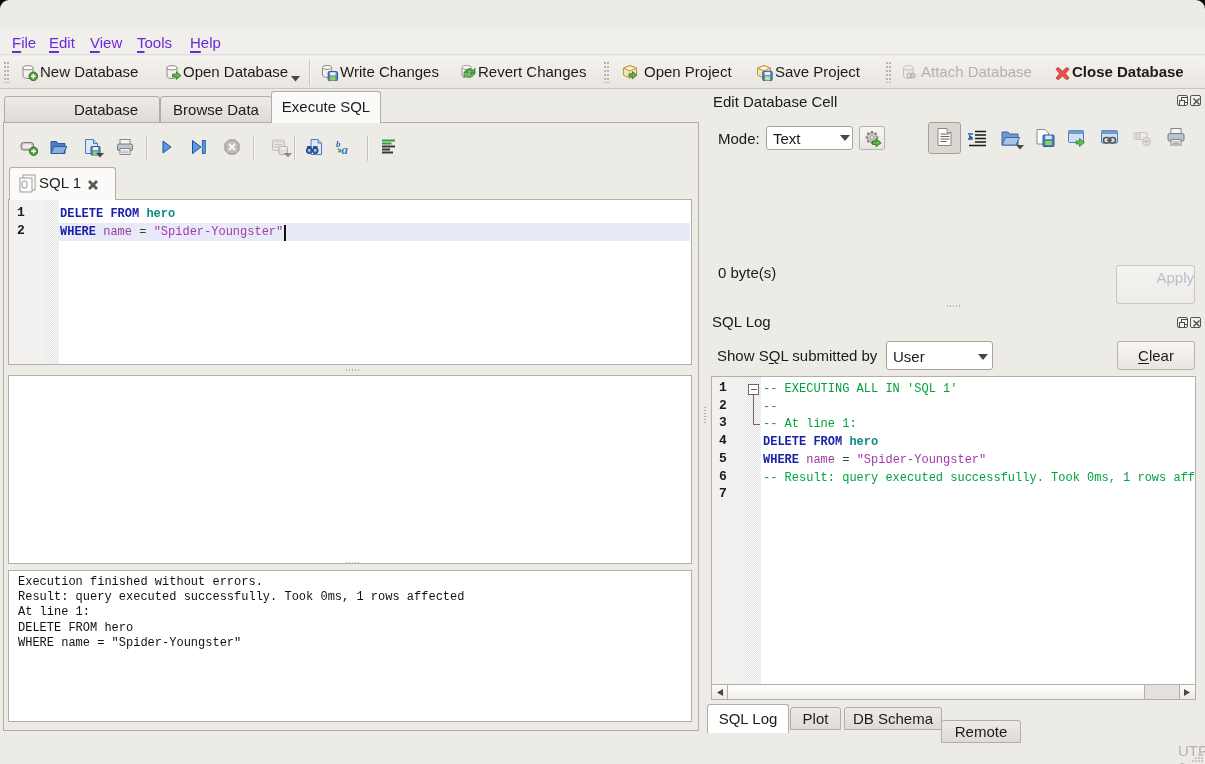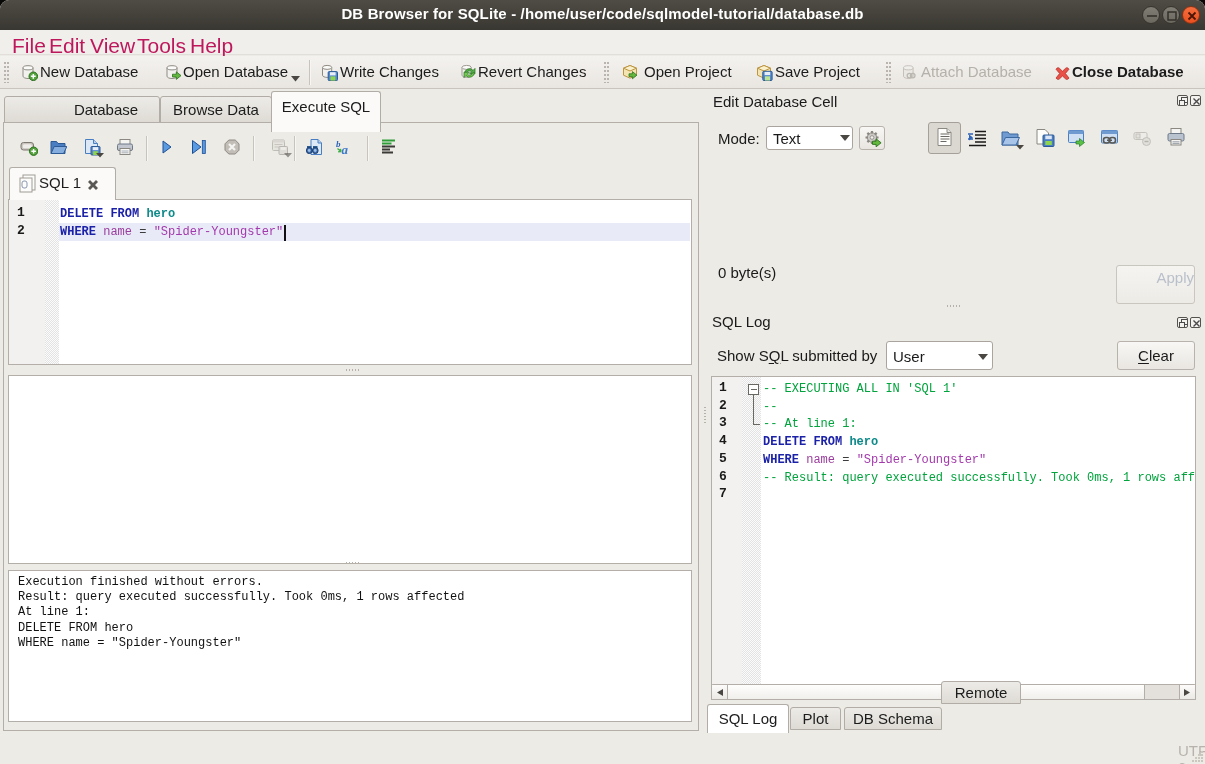--- a/index.html
+++ b/index.html
@@ -14,21 +14,21 @@
 .titlebar .ttext { position:absolute; left:0; right:0; top:5px; text-align:center;
   color:#fff; font-size:15px; font-weight:bold; letter-spacing:0.14px; }
 .wbtn { position:absolute; top:6px; width:18px; height:18px; border-radius:50%;
   border:1px solid #37352e; background:linear-gradient(#807d74,#6b685f);
   color:#2e2c26; text-align:center; }
 .wbtn svg { position:absolute; left:3px; top:3px; }
 .wbtn.close { background:linear-gradient(#f66e3f,#e8501f); border-color:#8c3314; }
 
 
 .menubar { position:absolute; left:0; top:30px; width:1205px; height:25px; background:#f1efeb; border-bottom:1px solid #e2dfda;}
-.menubar span { position:absolute; top:4px; font-size:21px; color:#be185d; }
+.menubar span { position:absolute; top:4px; font-size:15px; color:#6d28d9; }
 .menubar u { text-decoration-thickness:1.6px; text-underline-offset:3px; }
 
 
 .toolbar { position:absolute; left:0; top:56px; width:1205px; height:33px;
   background:linear-gradient(#f4f2ef,#e9e6e1); border-bottom:1px solid #c9c5be; }
 .toolbar .lbl { position:absolute; top:7px; font-size:15px; color:#1c1c1c; }
 .toolbar .lbl.dis { color:#b4b0aa; }
 .ticon { position:absolute; top:8px; width:17px; height:17px; }
 .tsep { position:absolute; top:4px; width:1px; height:25px; background:#c8c4bd; box-shadow:1px 0 0 #f8f6f3; }
 .thandle { position:absolute; top:6px; width:5px; height:21px;
@@ -68,38 +68,20 @@
 .combo { position:absolute; background:#fff; border:1px solid #a9a49d; border-radius:3px; font-size:15px; color:#1a1a1a; }
 .combo .arr { position:absolute; width:0; height:0; border:5px solid transparent; border-top:6px solid #4a4742; }
 .btn { position:absolute; background:linear-gradient(#f8f7f5,#e9e6e1); border:1px solid #b7b2ab; border-radius:3px; font-size:15px; color:#1a1a1a; text-align:center; }
 .btn.dis { color:#b9c0cb; border-color:#c9c5bf; background:linear-gradient(#f6f4f1,#edebe6); }
 .icon20 { position:absolute; width:20px; height:20px; }
 </style>
 </head>
 <body>
 <div class="win">
 
-  <div class="titlebar">
-    <div class="ttext">DB Browser for SQLite - /home/user/code/sqlmodel-tutorial/database.db</div>
-    <div class="wbtn" style="left:1142px;">
-        <svg width="12" height="12">
-          <line x1="1" y1="6" x2="11" y2="6" stroke="#2e2c26" stroke-width="1.6"></line>
-        </svg>
-      </div>
-    <div class="wbtn" style="left:1162px;">
-        <svg width="12" height="12">
-          <rect x="2" y="2" width="8" height="8" fill="none" stroke="#2e2c26" stroke-width="1.4"></rect>
-        </svg>
-      </div>
-    <div class="wbtn close" style="left:1182px;">
-        <svg width="12" height="12">
-          <path d="M2.5 2.5 L9.5 9.5 M9.5 2.5 L2.5 9.5" stroke="#4d1505" stroke-width="1.8"></path>
-        </svg>
-      </div>
-  </div>
 
   <div class="menubar">
     <span style="left:12px;"><u>F</u>ile</span>
     <span style="left:49px;"><u>E</u>dit</span>
     <span style="left:90px;"><u>V</u>iew</span>
     <span style="left:137px;"><u>T</u>ools</span>
     <span style="left:190px;"><u>H</u>elp</span>
   </div>
 
   <div class="toolbar">
@@ -161,21 +143,21 @@
     <div class="lbl dis" style="left:921px;">Attach Database</div>
     <svg class="ticon" style="left:1054px; top:9px;" viewBox="0 0 17 17">
         <path d="M2 4.2 C3 2.6 4.4 2.4 5.3 3.2 L8.5 6.2 L11.7 3.2 c0.9 -0.8 2.3 -0.6 3.3 1 L11.4 8.5 L15 13 c-1 1.6 -2.4 1.8 -3.3 1 L8.5 11 L5.3 14 c-0.9 0.8 -2.3 0.6 -3.3 -1 L5.6 8.5 z" fill="#e85048" stroke="#b02820" stroke-width="0.7"></path>
       </svg>
     <div class="lbl" style="left:1072px; font-weight:bold;">Close Database</div>
   </div>
 
   <div class="tab" style="left:4px; top:96px; width:156px; height:27px; line-height:26px;padding-left:48px;">Database Structure</div>
   <div class="tab" style="left:160px; top:96px; width:112px; height:27px; line-height:26px;">Browse Data</div>
   <div class="frame" style="left:3px; top:122px; width:696px; height:609px;"></div>
-  <div class="tab active" style="left:271px; top:91px; width:110px; height:41px; line-height:30px; z-index:3;">Execute SQL</div>
+  <div class="tab active" style="left:271px; top:91px; width:110px; height:32px; line-height:30px; z-index:3;">Execute SQL</div>
 
   <svg class="sicon" style="left:20px;" viewBox="0 0 18 18">
       <rect x="1" y="4.5" width="12.5" height="7.5" rx="2.5" fill="#cac6bf" stroke="#7d7971"></rect>
       <rect x="2.8" y="6.2" width="9" height="4" rx="1.5" fill="#efede9"></rect>
       <circle cx="13.6" cy="13.2" r="4.2" fill="#54a33c" stroke="#2e7020"></circle>
       <path d="M13.6 10.9 v4.6 M11.3 13.2 h4.6" stroke="#fff" stroke-width="1.4"></path>
     </svg>
   <svg class="sicon" style="left:49px;" viewBox="0 0 18 18">
       <path d="M2 15.5 V3.5 h5.5 l1.5 2 H16 v10 z" fill="#4a7ec2" stroke="#2c5a95"></path>
       <path d="M2 15.5 l3.2 -7 h12.6 l-3.2 7 z" fill="#85aede" stroke="#2c5a95"></path>
@@ -407,21 +389,21 @@
       </svg>
     <div class="abs" style="right:0; top:0; width:16px; height:14px; background:linear-gradient(#fcfbfa,#eceae6); border-left:1px solid #b3aea7;"></div>
     <svg class="abs" style="right:5px; top:4px;" width="6" height="7" viewBox="0 0 6 7">
         <path d="M0 0 v7 L6 3.5 z" fill="#4a4742"></path>
       </svg>
     <div class="abs" style="left:16px; top:0; width:417px; height:14px; background:linear-gradient(#fefefd,#f1efec); border-right:1px solid #b3aea7;"></div>
   </div>
 
   <div class="tab" style="left:790px; top:707px; width:51px; height:23px; line-height:22px;">Plot</div>
   <div class="tab" style="left:844px; top:707px; width:98px; height:23px; line-height:22px;">DB Schema</div>
-  <div class="tab" style="left:941px; top:681px; width:80px; height:23px; line-height:22px;">Remote</div>
+  <div class="tab" style="left:941px; top:720px; width:80px; height:23px; line-height:22px;">Remote</div>
   <div class="tab active" style="left:707px; top:704px; width:82px; height:29px; line-height:28px; background:#fff;">SQL Log</div>
 
   <div class="abs" style="left:1141px; top:742px; font-size:15px; color:#b7b3ac;margin-left:37px;">UTF-8</div>
   <svg class="abs" style="left:1192px; top:751px;" width="12" height="12" viewBox="0 0 12 12">
       <g fill="#cbc7bf">
         <rect x="9" y="0" width="2" height="2"></rect>
         <rect x="6" y="3" width="2" height="2"></rect>
         <rect x="9" y="3" width="2" height="2"></rect>
         <rect x="3" y="6" width="2" height="2"></rect>
         <rect x="6" y="6" width="2" height="2"></rect>

